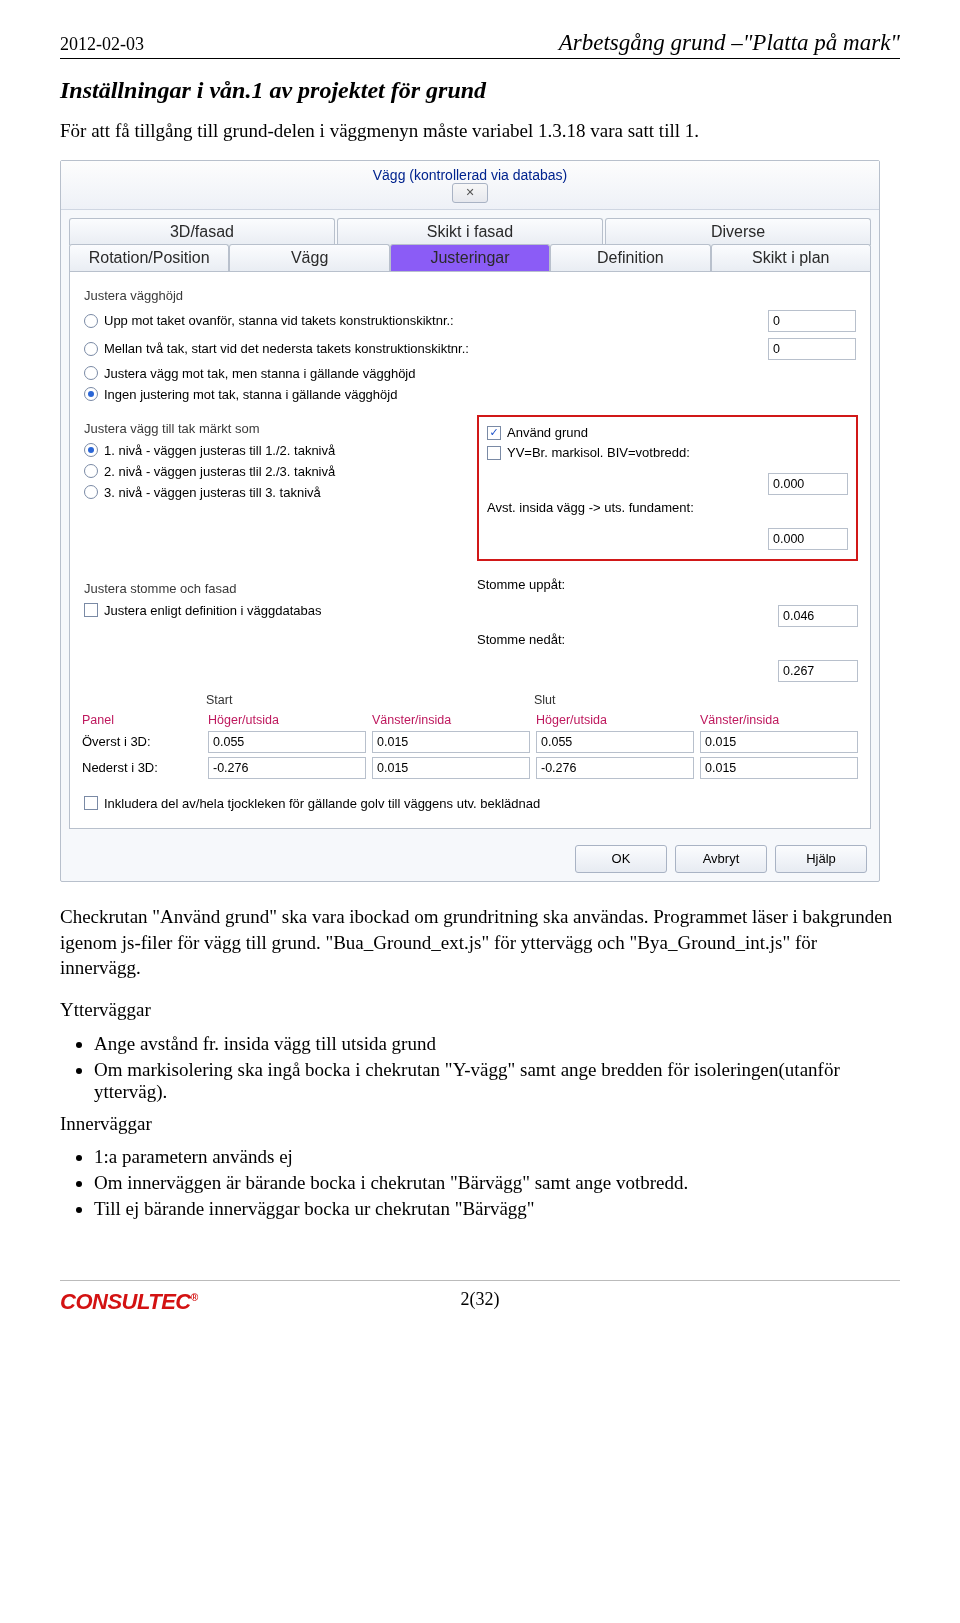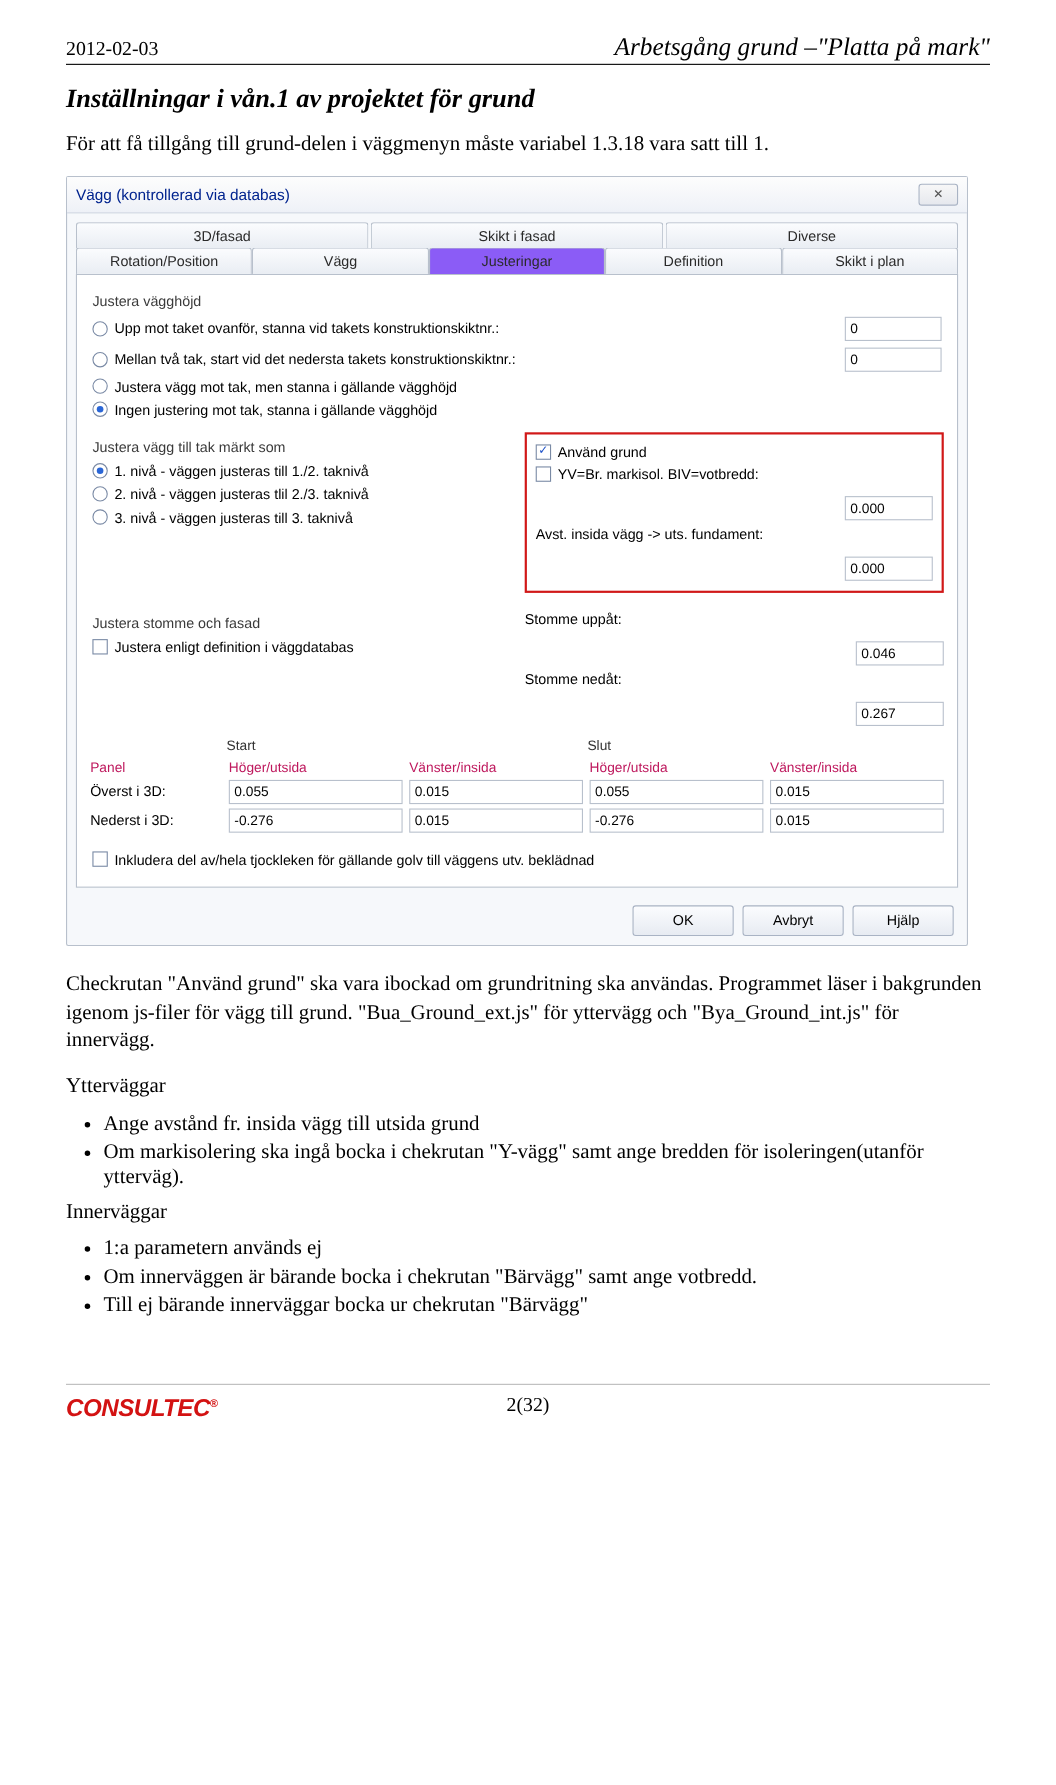--- a/index.html
+++ b/index.html
@@ -24,24 +24,25 @@
     width: 820px;
     margin: 16px 0 22px 0;
     border: 1px solid #b8c0cc;
     background: #f6f8fb;
     font-family: "Segoe UI", Tahoma, Arial, sans-serif;
     font-size: 13.5px;
     color: #000;
     border-radius: 2px;
   }
   .titlebar {
-    display: flex; justify-content: space-between; align-items: center;
+    display: flex; align-items: center;
     padding: 6px 8px;
     background: linear-gradient(#fdfdfd,#eef1f7);
     border-bottom: 1px solid #cfd6e2;
+    flex-direction: column;
   }
   .titlebar .t { color: #00238e; font-size: 14px; }
   .close-btn {
     width: 36px; height: 20px; border: 1px solid #a9b3c4; border-radius: 3px;
     background: linear-gradient(#f7f7f7,#e6e8ee);
     display:flex; align-items:center; justify-content:center;
     font-size: 11px; color:#555;
   }
   .tabs {
     display: grid;
@@ -55,21 +56,21 @@
     padding: 0 8px;
     gap: 0;
     margin-top: -1px;
   }
   .tab {
     background: linear-gradient(#fbfcfe,#e9edf3);
     border: 1px solid #b8c0cc;
     border-bottom: none;
     text-align: center;
     padding: 4px 4px;
-    font-size: 13px;
+    font-size: 16px;
     border-radius: 3px 3px 0 0;
     color:#2a2a2a;
   }
   .tab.active {
     background: #8b5cf6;
     position: relative;
     z-index: 2;
   }
   .panel {
     margin: 0 8px 8px 8px;

